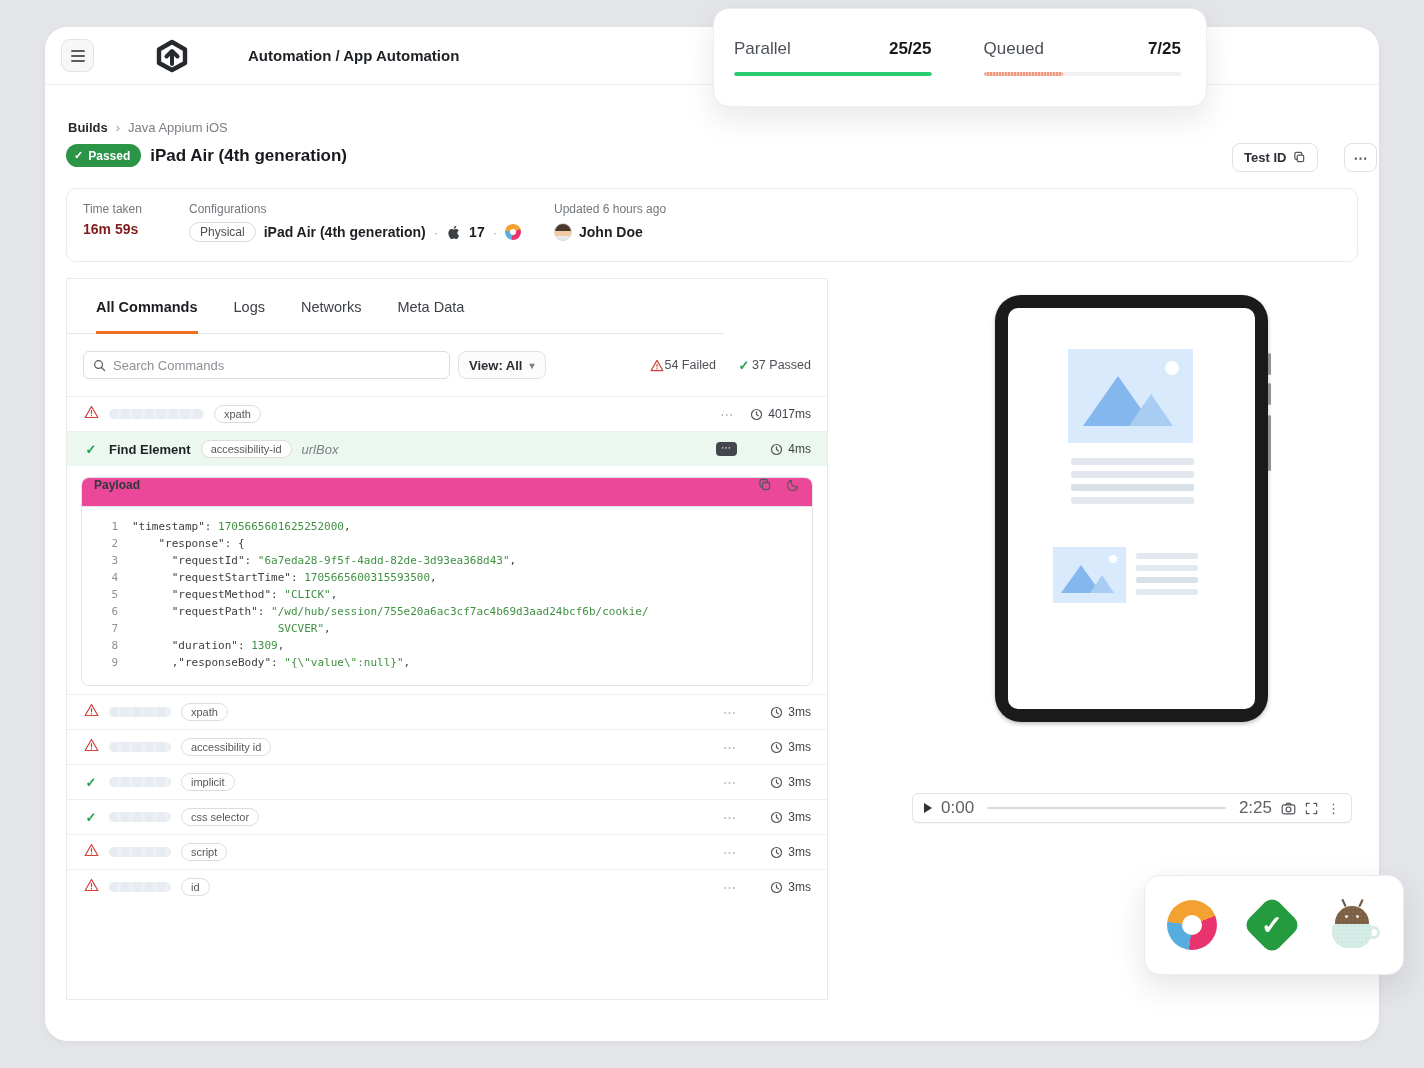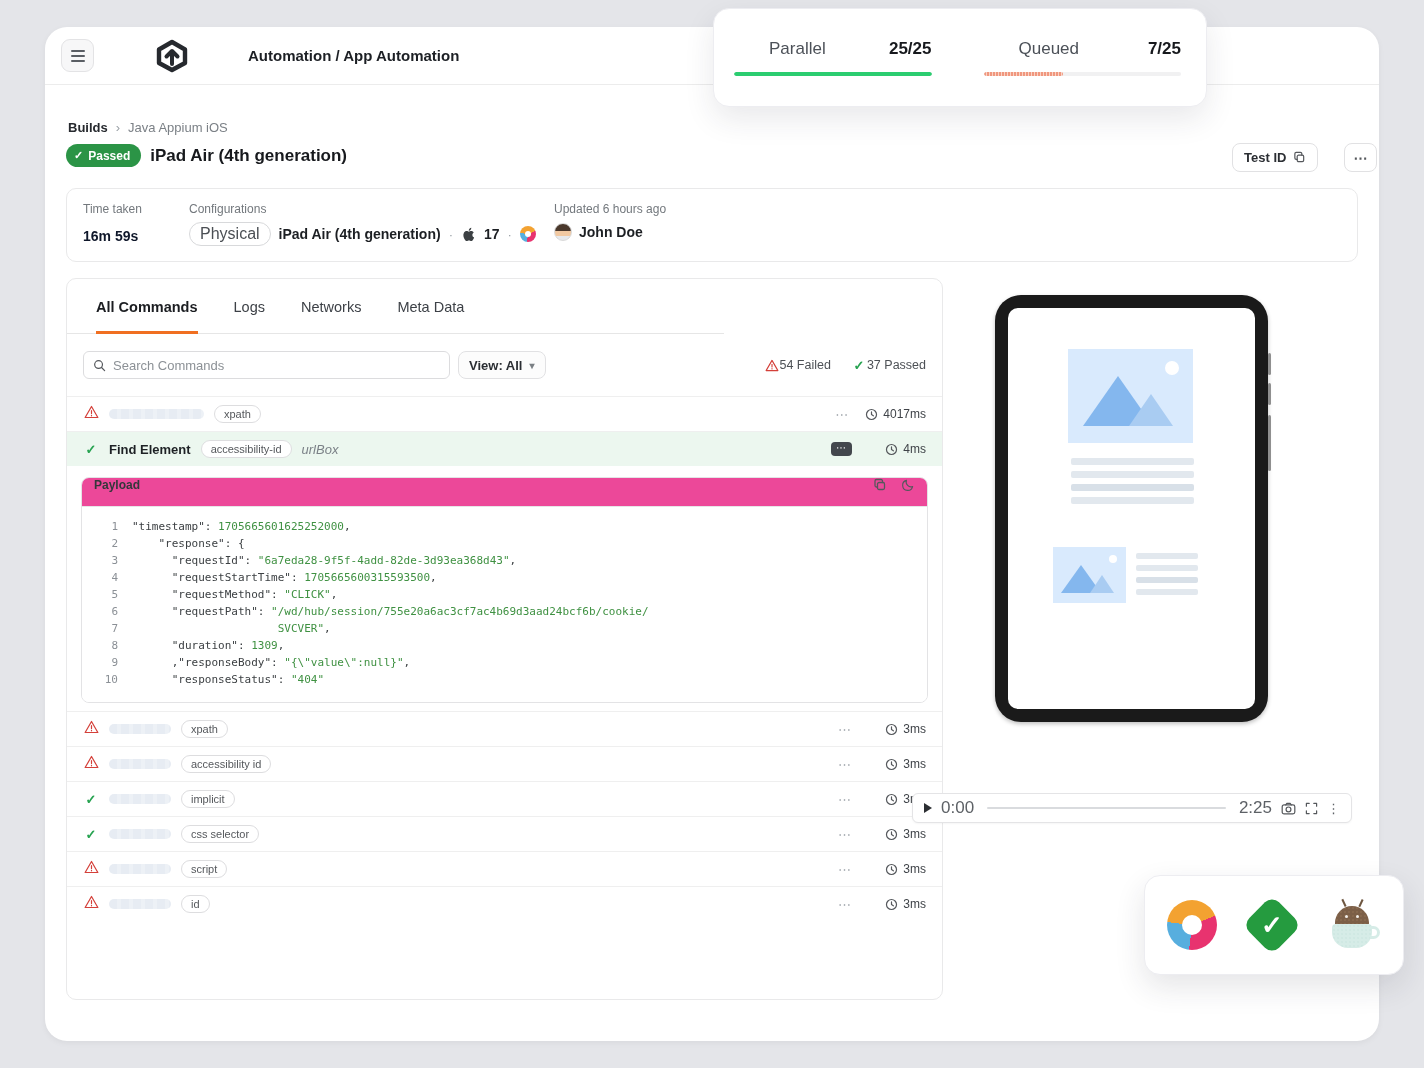--- a/index.html
+++ b/index.html
@@ -14,21 +14,21 @@
   .app-header { height:58px; border-bottom:1px solid #ececec; display:flex; align-items:center; padding-left:16px;gap:44px; }
   .hamburger { width:33px; height:33px; border:1px solid #e3e3e5; background:#f7f7f8; border-radius:9px; display:flex; flex-direction:column; justify-content:center; align-items:center; gap:3px; cursor:pointer; }
   .hamburger i { display:block; width:14px; height:2px; background:#5a5e64; border-radius:1px; }
   .brand-logo { margin-left:17px; width:34px; height:34px; }
   .app-title { margin-left:15px; font-size:15px; font-weight:bold; color:#1d2025; }
 
   
   .usage-card { left:713px; top:8px; width:494px; height:99px; background:#fff; border:1px solid #ededf1; border-radius:16px; box-shadow:0 12px 30px rgba(40,40,60,.10); z-index:40; display:flex; align-items:center; padding:0 25px 0 20px; gap:52px; }
   .usage-col { flex:1; }
   .usage-row1 { display:flex; justify-content:space-between; align-items:baseline; margin-bottom:13px; }
-  .usage-label { font-size:17px; color:#4c5158;margin-left:35px; }
+  .usage-label { font-size:17px; color:#4c5158; }
   .usage-value { font-size:17px; font-weight:bold; color:#17191d; }
   .bar { height:4px; border-radius:2px; background:#f1f1f2; overflow:hidden; }
   .bar-green { width:100%; height:100%; background:#2bcd70; border-radius:2px; }
   .bar-dotted { width:40%; height:100%; border-radius:2px; background:repeating-linear-gradient(90deg,#f0977e 0 2px,#f8d3c6 2px 3px); }
 
   
   .breadcrumb { left:68px; top:120px; font-size:13px; color:#7b8086; display:flex; gap:8px; align-items:center; }
   .crumb-root { color:#26292e; font-weight:bold; cursor:pointer; }
   .crumb-sep { color:#9aa0a6; }
   .title-row { left:66px; top:144px; display:flex; align-items:center; gap:9px; }
@@ -36,33 +36,33 @@
   .passed-badge .ck { font-size:11px; }
   .page-title { font-size:17px; font-weight:bold; color:#17191d; }
   .title-actions { left:1232px; top:143px; display:flex; gap:26px; }
   .btn { border:1px solid #e1e1e3; background:#fff; border-radius:8px; height:29px; display:flex; align-items:center; justify-content:center; gap:7px; font-size:13px; font-weight:bold; color:#2b2e33; cursor:pointer; }
   .testid-btn { padding:0 11px; }
   .more-btn { width:33px; color:#55585c; font-size:14px; letter-spacing:1px; }
 
   
   .summary-bar { left:66px; top:188px; width:1292px; height:74px; border:1px solid #e9e9ea; border-radius:10px; }
   .sum-label { font-size:12px; color:#73787d; }
-  .sum-time { left:16px; top:13px; } .sum-time-val { left:16px; top:39px; font-size:14px; font-weight:bold; color:#0f172a; }
+  .sum-time { left:16px; top:13px; } .sum-time-val { left:16px; top:32px; font-size:14px; font-weight:bold; color:#7f1d1d; }
   .sum-conf { left:122px; top:13px; }
   .sum-conf-row { left:122px; top:33px; display:flex; align-items:center; gap:8px; }
-  .pill { border:1px solid #d8d9db; border-radius:999px; padding:2px 10px; font-size:16px; color:#4b4f54; background:#fff; }
+  .pill { border:1px solid #d8d9db; border-radius:999px; padding:2px 10px; font-size:12px; color:#4b4f54; background:#fff; }
   .conf-device { font-size:14px; font-weight:bold; color:#1c1f23; }
   .dot-sep { color:#9aa0a6; font-size:13px; }
   .conf-os { font-size:14px; font-weight:bold; color:#1c1f23; }
   .sum-upd { left:487px; top:13px; }
   .sum-user { left:487px; top:34px; display:flex; align-items:center; gap:7px; font-size:14px; font-weight:bold; color:#1c1f23; }
   .avatar { width:18px; height:18px; border-radius:50%; background:linear-gradient(180deg,#4a382c 0 44%,#f2c9a2 44% 72%, #e7e9ec 72%); border:1px solid #d9d9d9; }
 
   
-  .commands-panel { left:66px; top:278px; width:877px; height:722px; border:1px solid #e9e9ea; border-radius:10px; background:#fff; overflow:hidden; }
+  .commands-panel { left:66px; top:278px; width:762px; height:722px; border:1px solid #e9e9ea; border-radius:1px; background:#fff; overflow:hidden; }
   .tabs { height:55px; display:flex; align-items:stretch; padding-left:29px; gap:36px; position:relative; }
   .tabs::after { content:""; position:absolute; left:0; bottom:0; width:657px; height:1px; background:#e6e6e6; }
   .tab { display:flex; align-items:center; font-size:14.5px; color:#3d4147; position:relative; cursor:pointer; }
   .tab.active { font-weight:bold; color:#1b1d21; }
   .tab.active::after { content:""; position:absolute; left:0; right:0; bottom:0; height:3px; background:#f06f21; z-index:2; }
 
   .toolbar { height:62px; display:flex; align-items:center; padding:0 16px; }
   .search-box { width:367px; height:28px; border:1px solid #dcdcde; border-radius:6px; display:flex; align-items:center; padding:0 9px; gap:7px; background:#fff; }
   .search-box input { border:none; outline:none; flex:1; font-size:13px; color:#333; font-family:"Liberation Sans",sans-serif; }
   .search-box input::placeholder { color:#8c9196; }
@@ -337,24 +337,20 @@
               <span class="code-text"><span class="p">                      </span><span class="v">SVCVER"</span><span class="q">,</span></span>
             </div>
           <div class="code-line">
               <span class="code-num">8</span>
               <span class="code-text"><span class="p">      "duration": </span><span class="v">1309</span><span class="q">,</span></span>
             </div>
           <div class="code-line">
               <span class="code-num">9</span>
               <span class="code-text"><span class="p">      ,"responseBody": </span><span class="v">"{\"value\":null}"</span><span class="q">,</span></span>
             </div>
-          <div class="code-line">
-              <span class="code-num">10</span>
-              <span class="code-text"><span class="p">      "responseStatus": </span><span class="v">"404"</span><span class="q"></span></span>
-            </div>
         </div>
       </div>
     </div>
 
     <div class="cmd-row">
       <span class="warn-ic"><svg width="15" height="14" viewBox="0 0 16 15">
             <path d="M8 1.6 L14.8 13.4 H1.2 Z" fill="none" stroke="#d4403a" stroke-width="1.3" stroke-linejoin="round"></path>
             <path d="M8 6 v3.2 M8 11 v.6" stroke="#d4403a" stroke-width="1.3" stroke-linecap="round"></path>
           </svg></span>
       <span class="skel skel-w60"></span>

